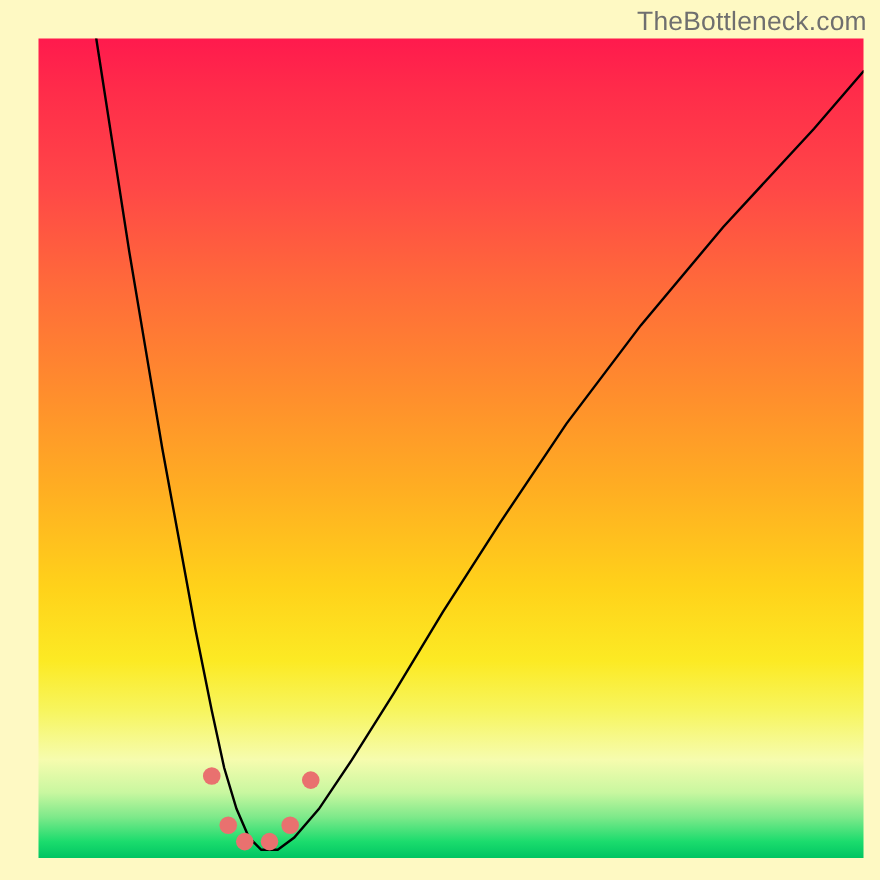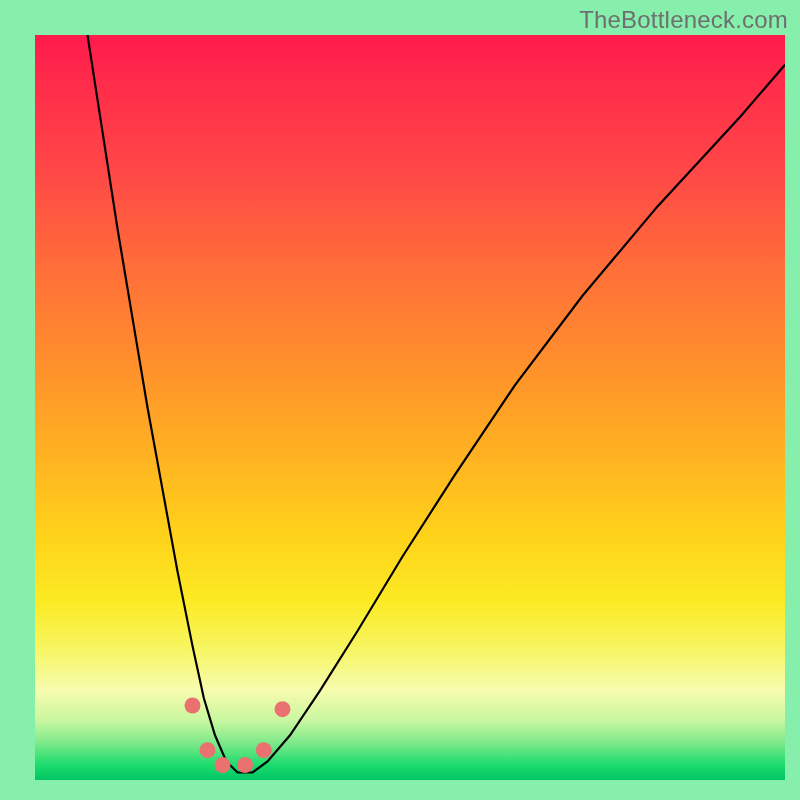--- a/index.html
+++ b/index.html
@@ -10,21 +10,21 @@
     overflow: hidden;
     background: #000;
     font-family: Arial, Helvetica, sans-serif;
   }
   .frame {
     position: absolute;
     left: 0;
     top: 0;
     width: 800px;
     height: 800px;
-    background: #86efac;
+    background: #fef9c3;
   }
   .plot {
     position: absolute;
     left: 35px;
     top: 35px;
     width: 750px;
     height: 745px;
     
     background: linear-gradient(
       to bottom,

